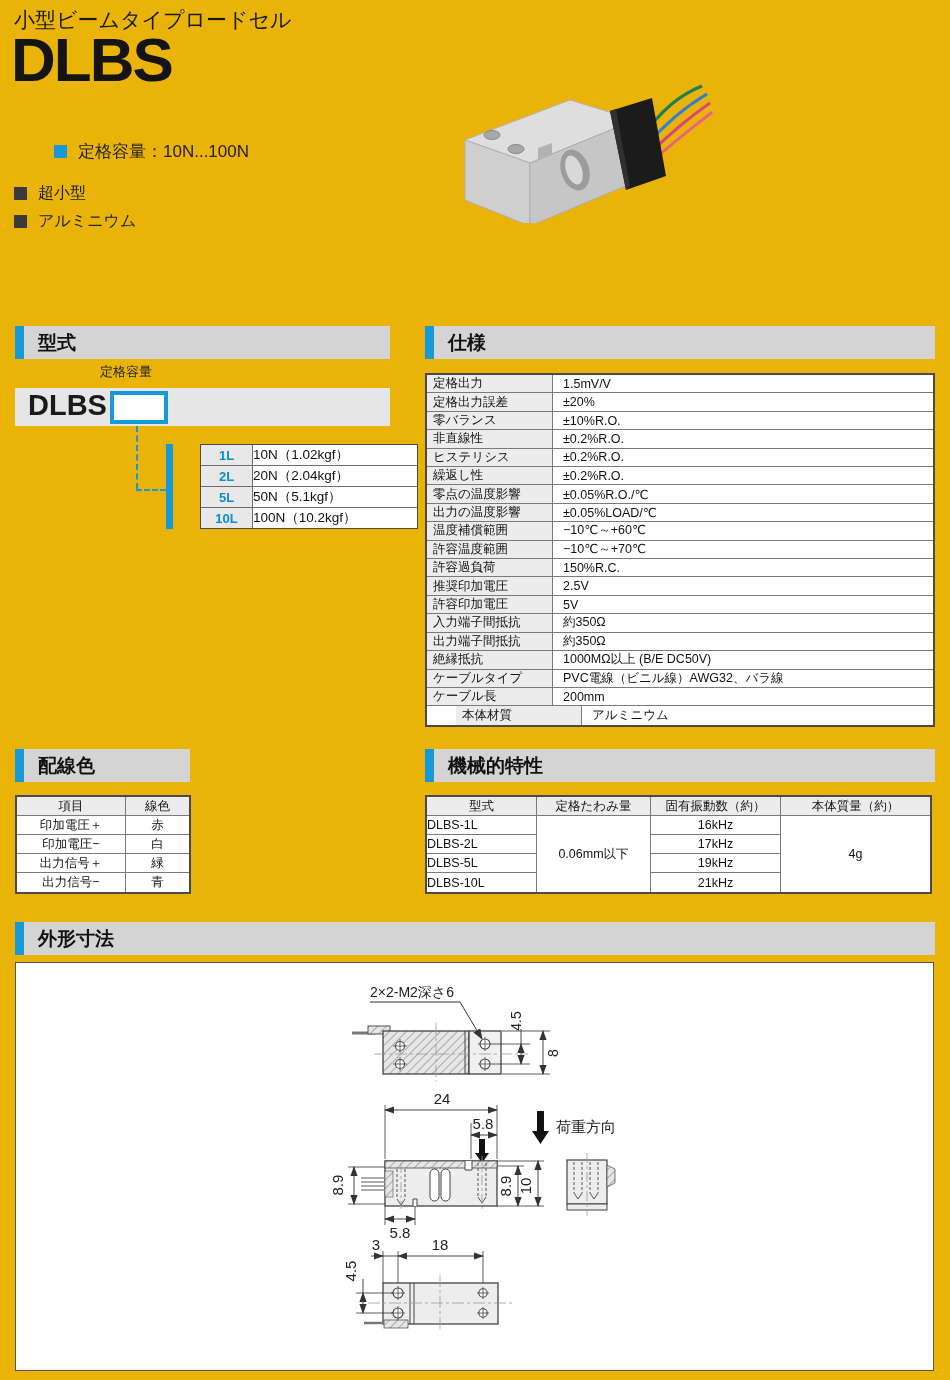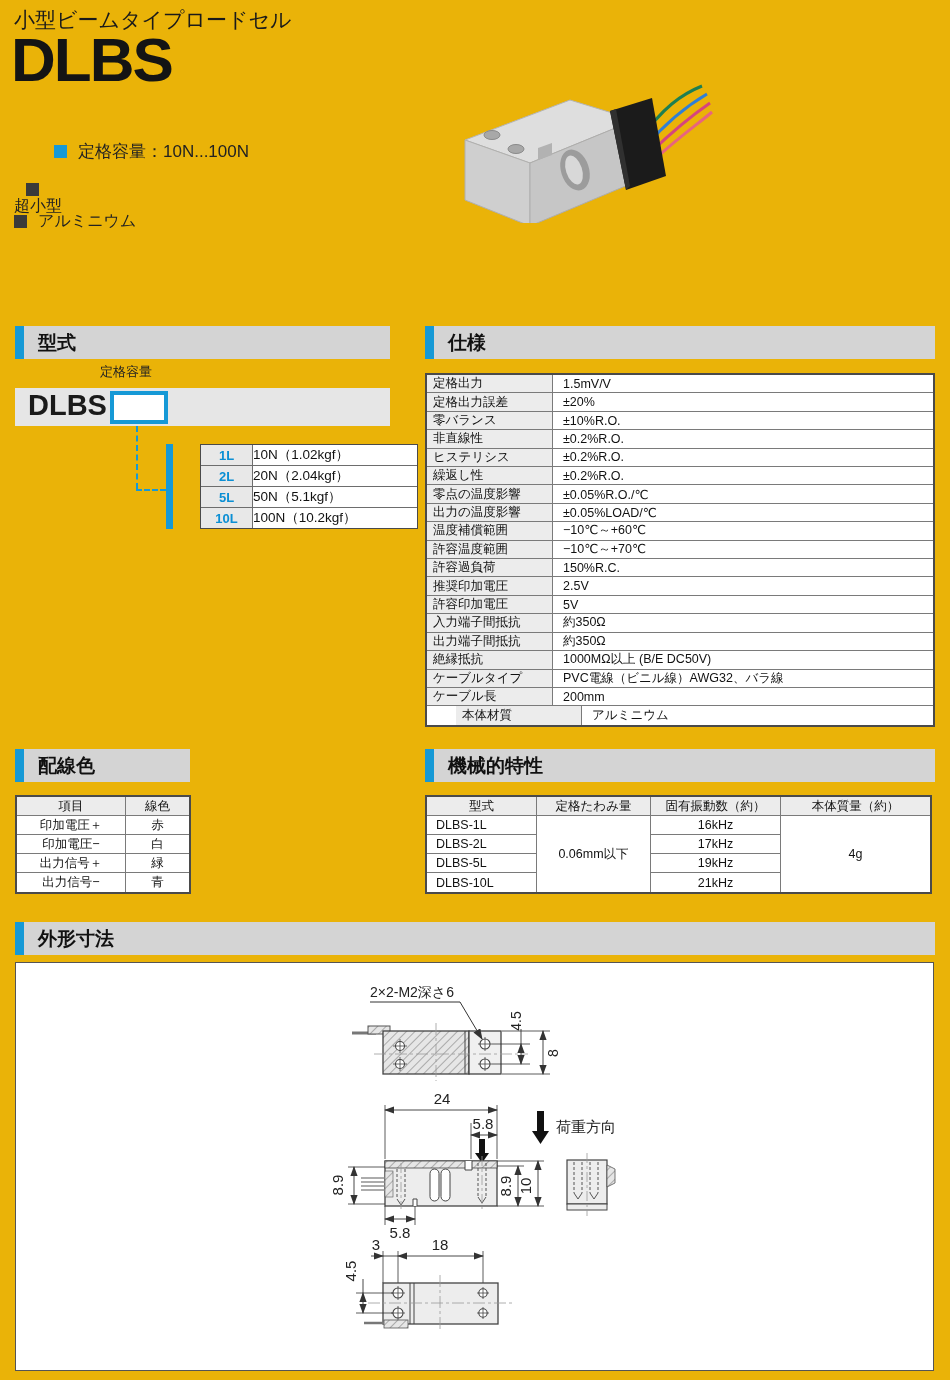--- a/index.html
+++ b/index.html
@@ -49,40 +49,40 @@
       display:flex;align-items:center;justify-content:center;color:#111;box-sizing:border-box;}
   .wh{background:#ececec;}
   .no-r{border-right:none!important;} .no-b{border-bottom:none!important;}
 
   
   .mech-grid{position:absolute;left:425px;top:795px;display:grid;grid-template-columns:110px 114px 130px 149px;
              grid-auto-rows:19px;border:2px solid #4a4a4a;background:#fff;}
   .mc{border-right:1px solid #7a7a7a;border-bottom:1px solid #7a7a7a;font-size:12.5px;
       display:flex;align-items:center;justify-content:center;color:#111;box-sizing:border-box;}
   .mh{background:#ececec;}
-  .mc.model{justify-content:flex-start;padding-left:9px;}
+  .mc.model{justify-content:flex-start;}
 
   
   .draw-box{position:absolute;left:15px;top:962px;width:917px;height:407px;border:1px solid #555;background:#fff;}
   .dim-text{font-size:14px;fill:#222;}
   .big-dim{font-size:15px;fill:#222;}
 </style>
 </head>
 <body>
 
 <div id="page">
 
   <div class="subtitle">小型ビームタイプロードセル</div>
   <div class="title">DLBS</div>
 
   <div class="feature" style="top:140px;margin-left:40px;">
     <span class="sq sq-accent"></span>
     <span>定格容量：10N...100N</span>
   </div>
-  <div class="feature" style="top:183px;font-size:16px;flex-direction:column;">
+  <div class="feature" style="top:183px;font-size:16px;">
     <span class="sq sq-dark"></span>
     <span>超小型</span>
   </div>
   <div class="feature" style="top:211px;font-size:16px;">
     <span class="sq sq-dark"></span>
     <span>アルミニウム</span>
   </div>
 
   <div style="position:absolute;left:450px;top:78px;">
     <svg width="270" height="145" viewBox="0 0 270 145">

